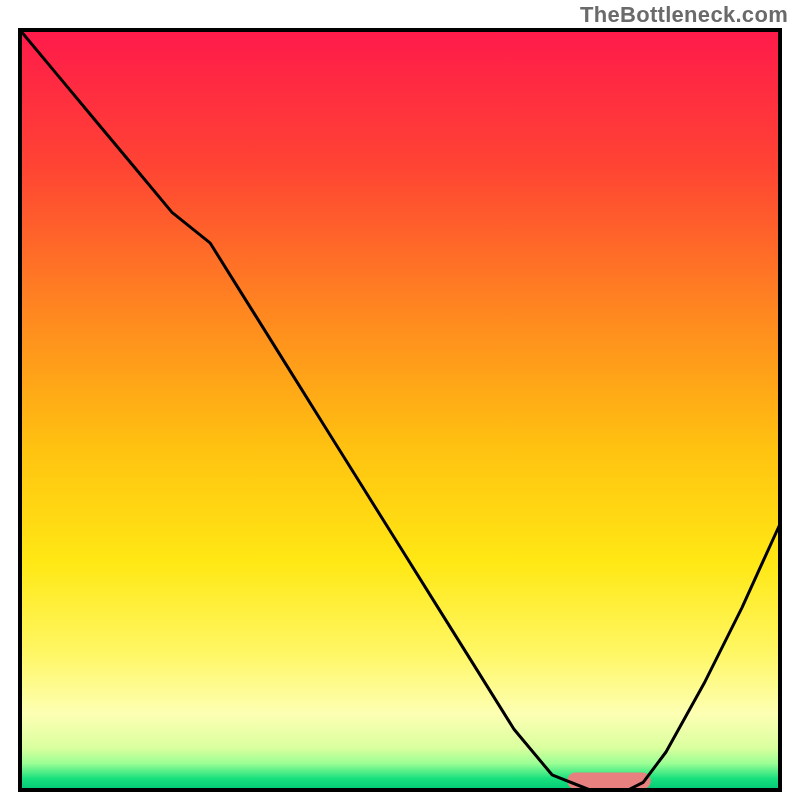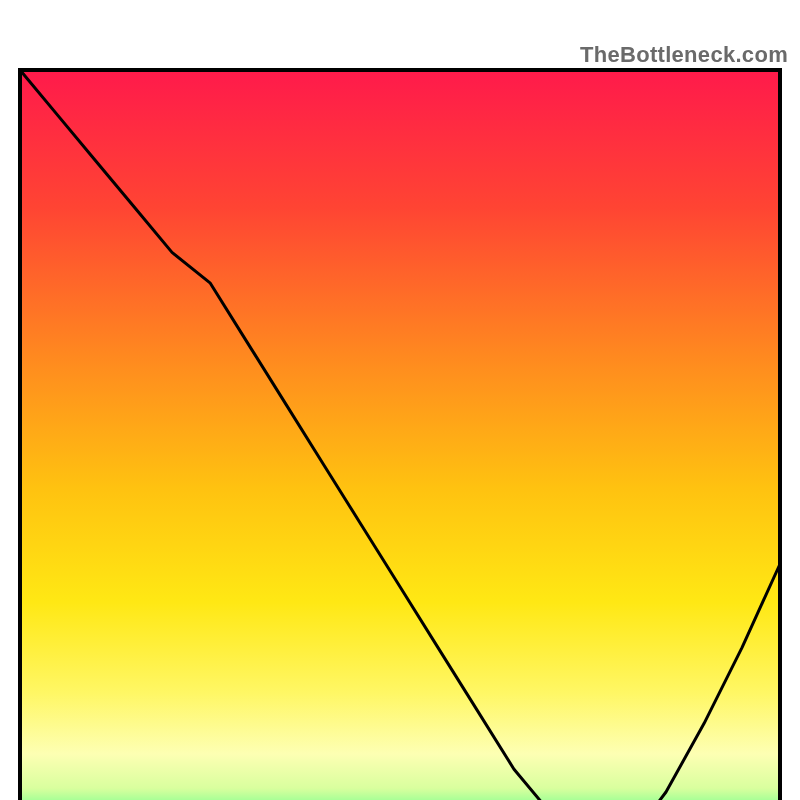--- a/index.html
+++ b/index.html
@@ -8,21 +8,20 @@
     width: 800px;
     height: 800px;
     overflow: hidden;
     background: #ffffff;
     font-family: Arial, Helvetica, sans-serif;
   }
   .chart-wrap {
     position: relative;
     width: 800px;
     height: 606px;
-    margin-top: 40px;
   }
   svg.chart {
     position: absolute;
     top: 0;
     left: 0;
   }
   .watermark {
     position: absolute;
     top: 2px;
     right: 12px;

